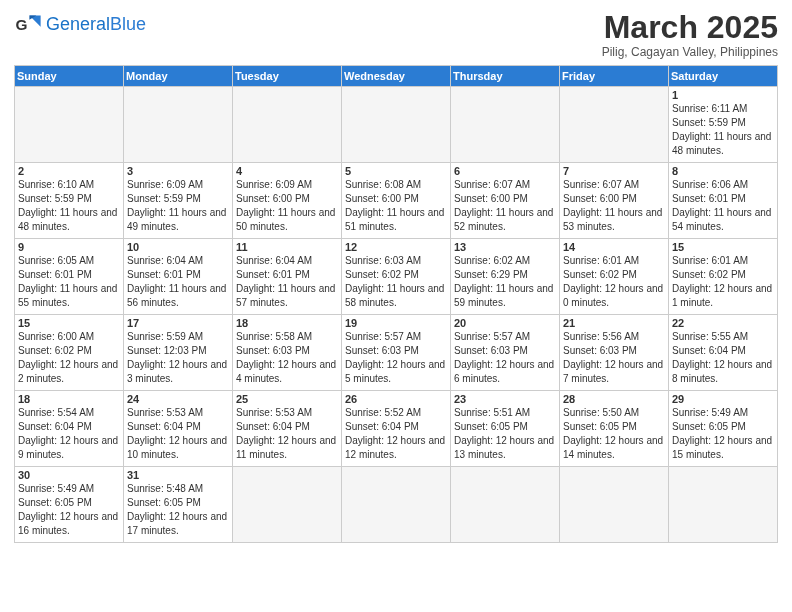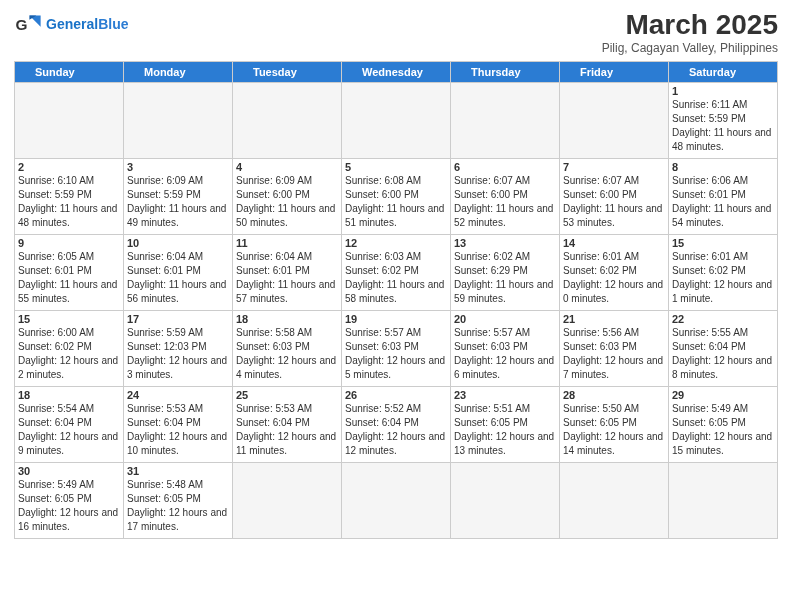--- a/index.html
+++ b/index.html
@@ -20,56 +20,56 @@
       align-items: flex-start;
       justify-content: space-between;
       margin-bottom: 6px;
     }
     .logo {
       display: flex;
       align-items: center;
       gap: 4px;
     }
     .logo-text {
-      font-size: 14px;
-      font-weight: bold;
+      font-size: 18px;
+      font-weight: normal;
       color: #333;
       line-height: 1;
     }
     .logo-text span {
       color: #1a73c8;
     }
     .logo-icon {
       width: 28px;
       height: 28px;
     }
     .title-block {
       text-align: right;
     }
     .month-title {
-      font-size: 28px;
+      font-size: 32px;
       font-weight: bold;
       color: #333;
       line-height: 1.1;
     }
     .subtitle {
       font-size: 12px;
       color: #555;
     }
     .calendar {
       width: 100%;
       border-collapse: collapse;
       table-layout: fixed;
     }
     .calendar th {
       background: #2b7cd3;
       color: #fff;
       font-size: 11px;
       font-weight: bold;
-      padding: 4px 20px;
+      padding: 4px 2px;
       text-align: left;
       border: 1px solid #ccc;
     }
     .calendar td {
       border: 1px solid #ccc;
       vertical-align: top;
       padding: 2px 3px;
       font-size: 8.5px;
       color: #333;
       background: #fff;

